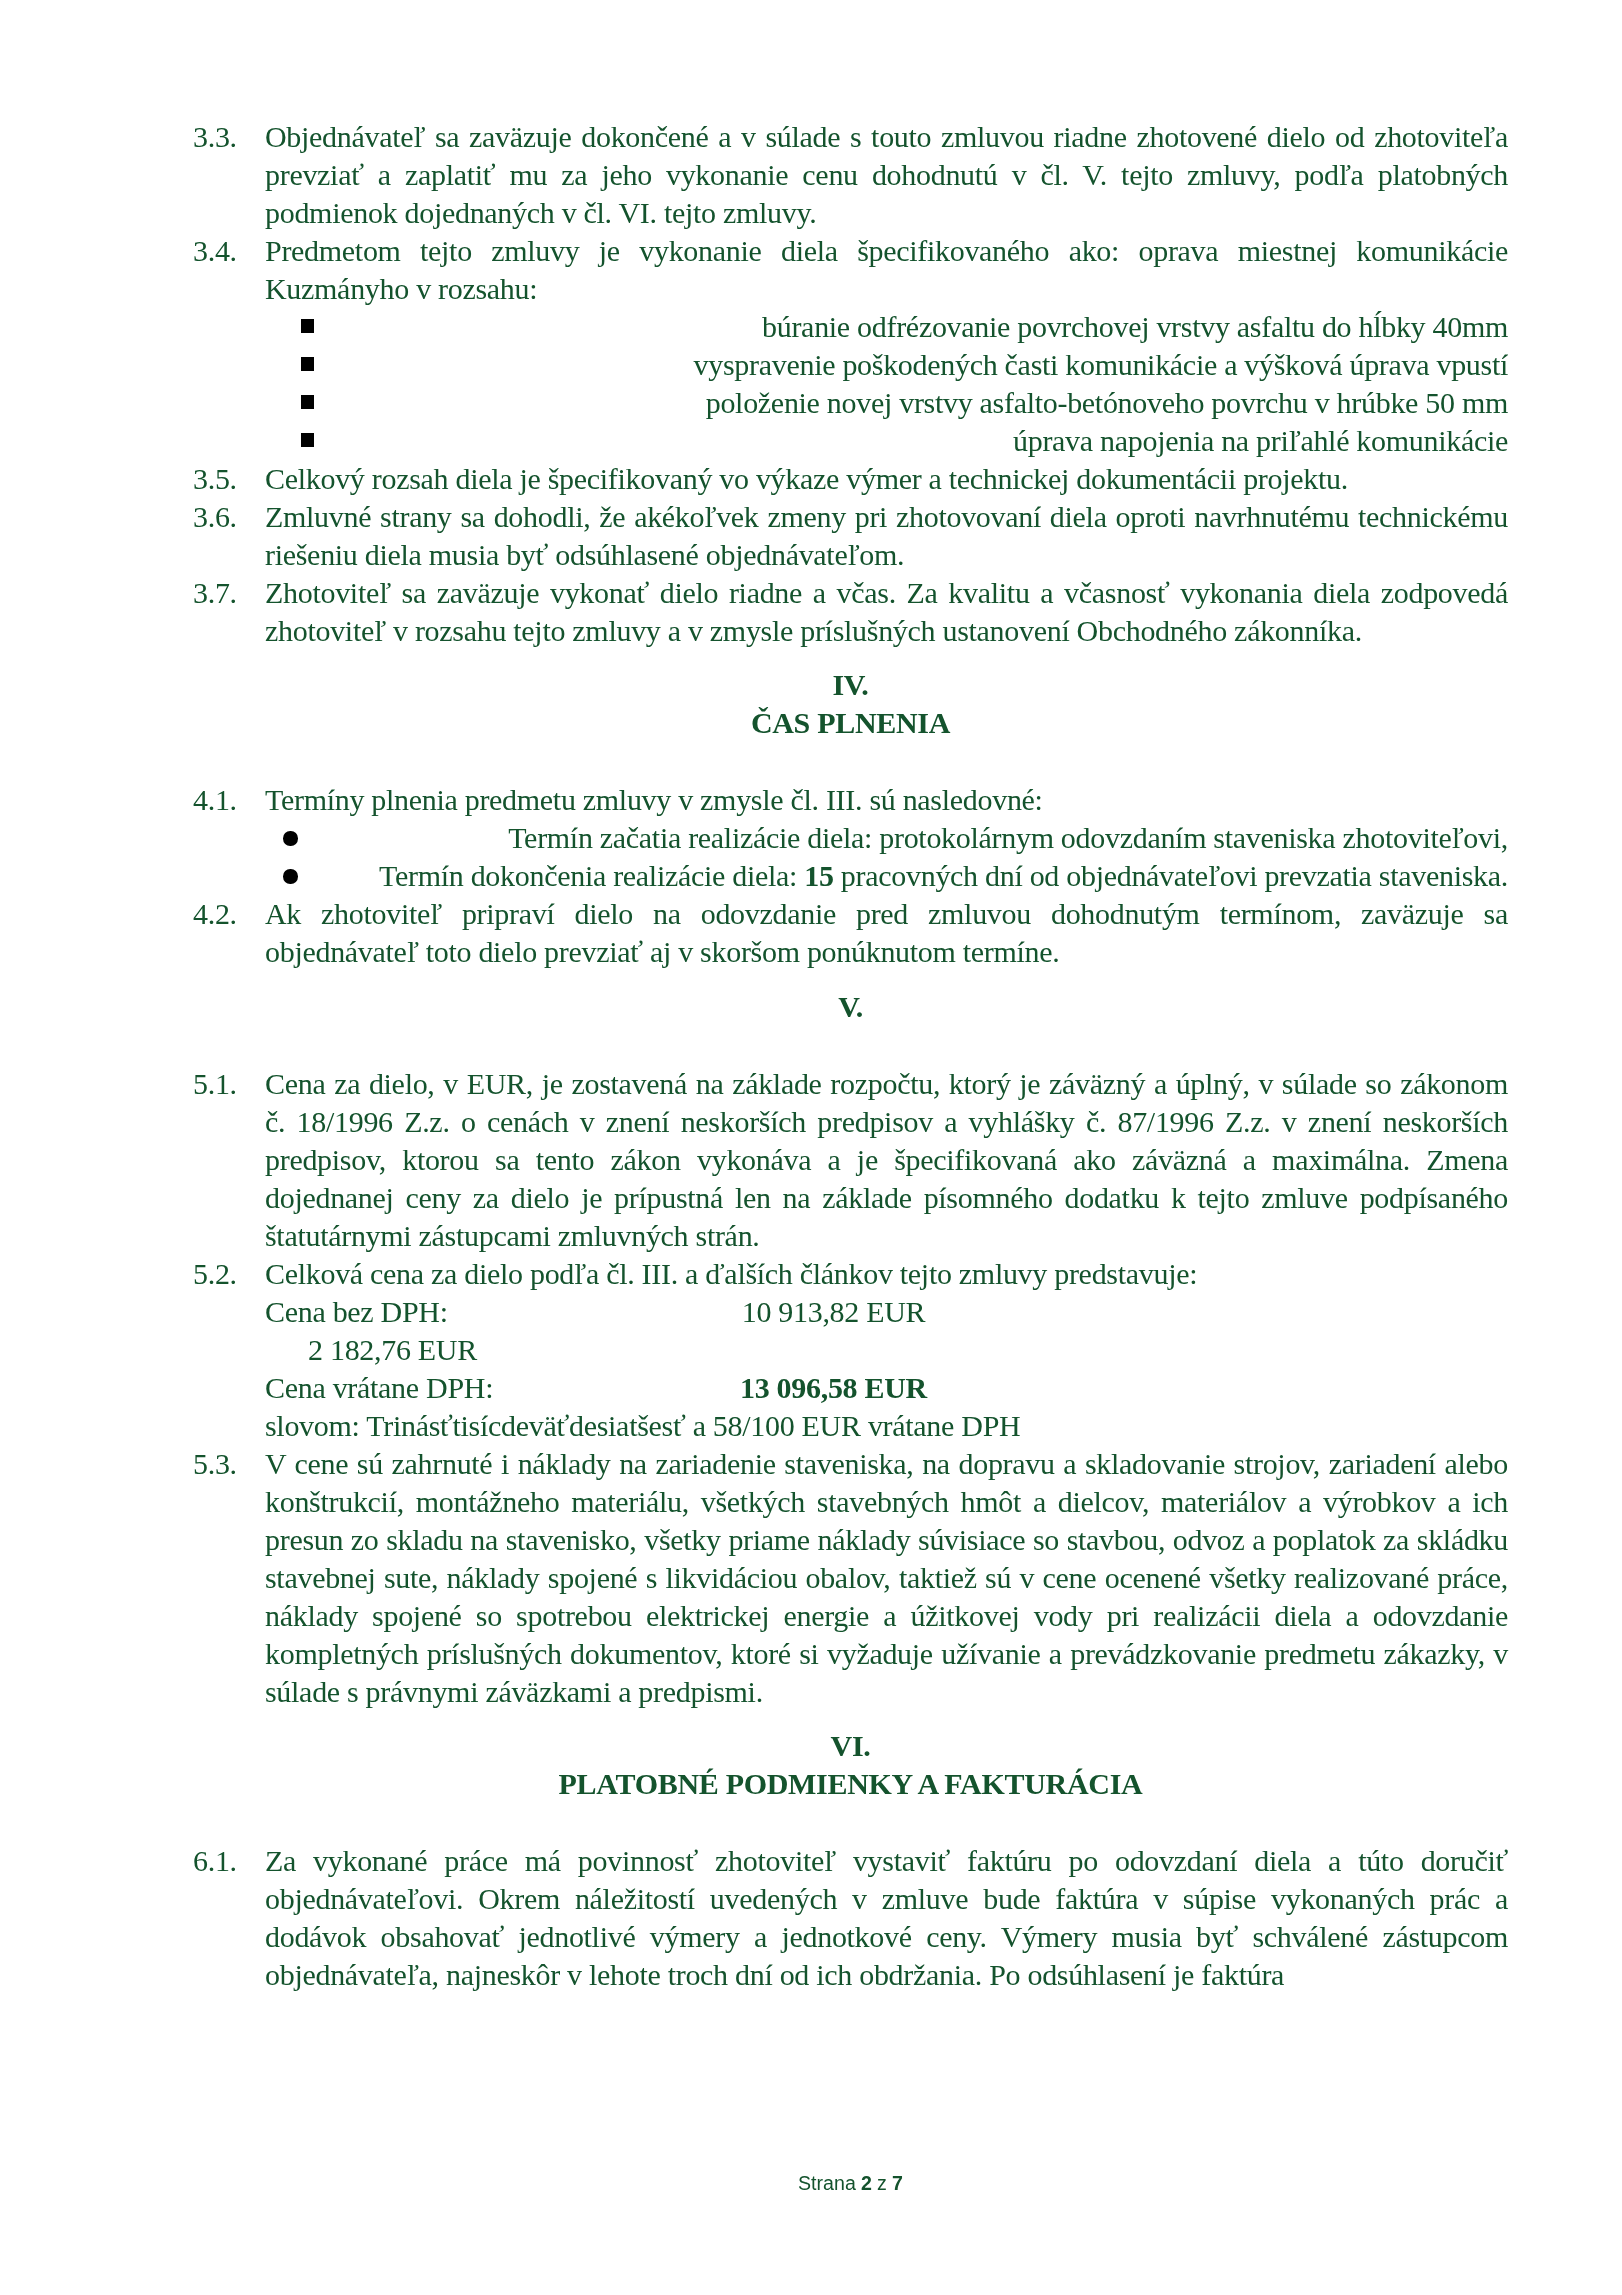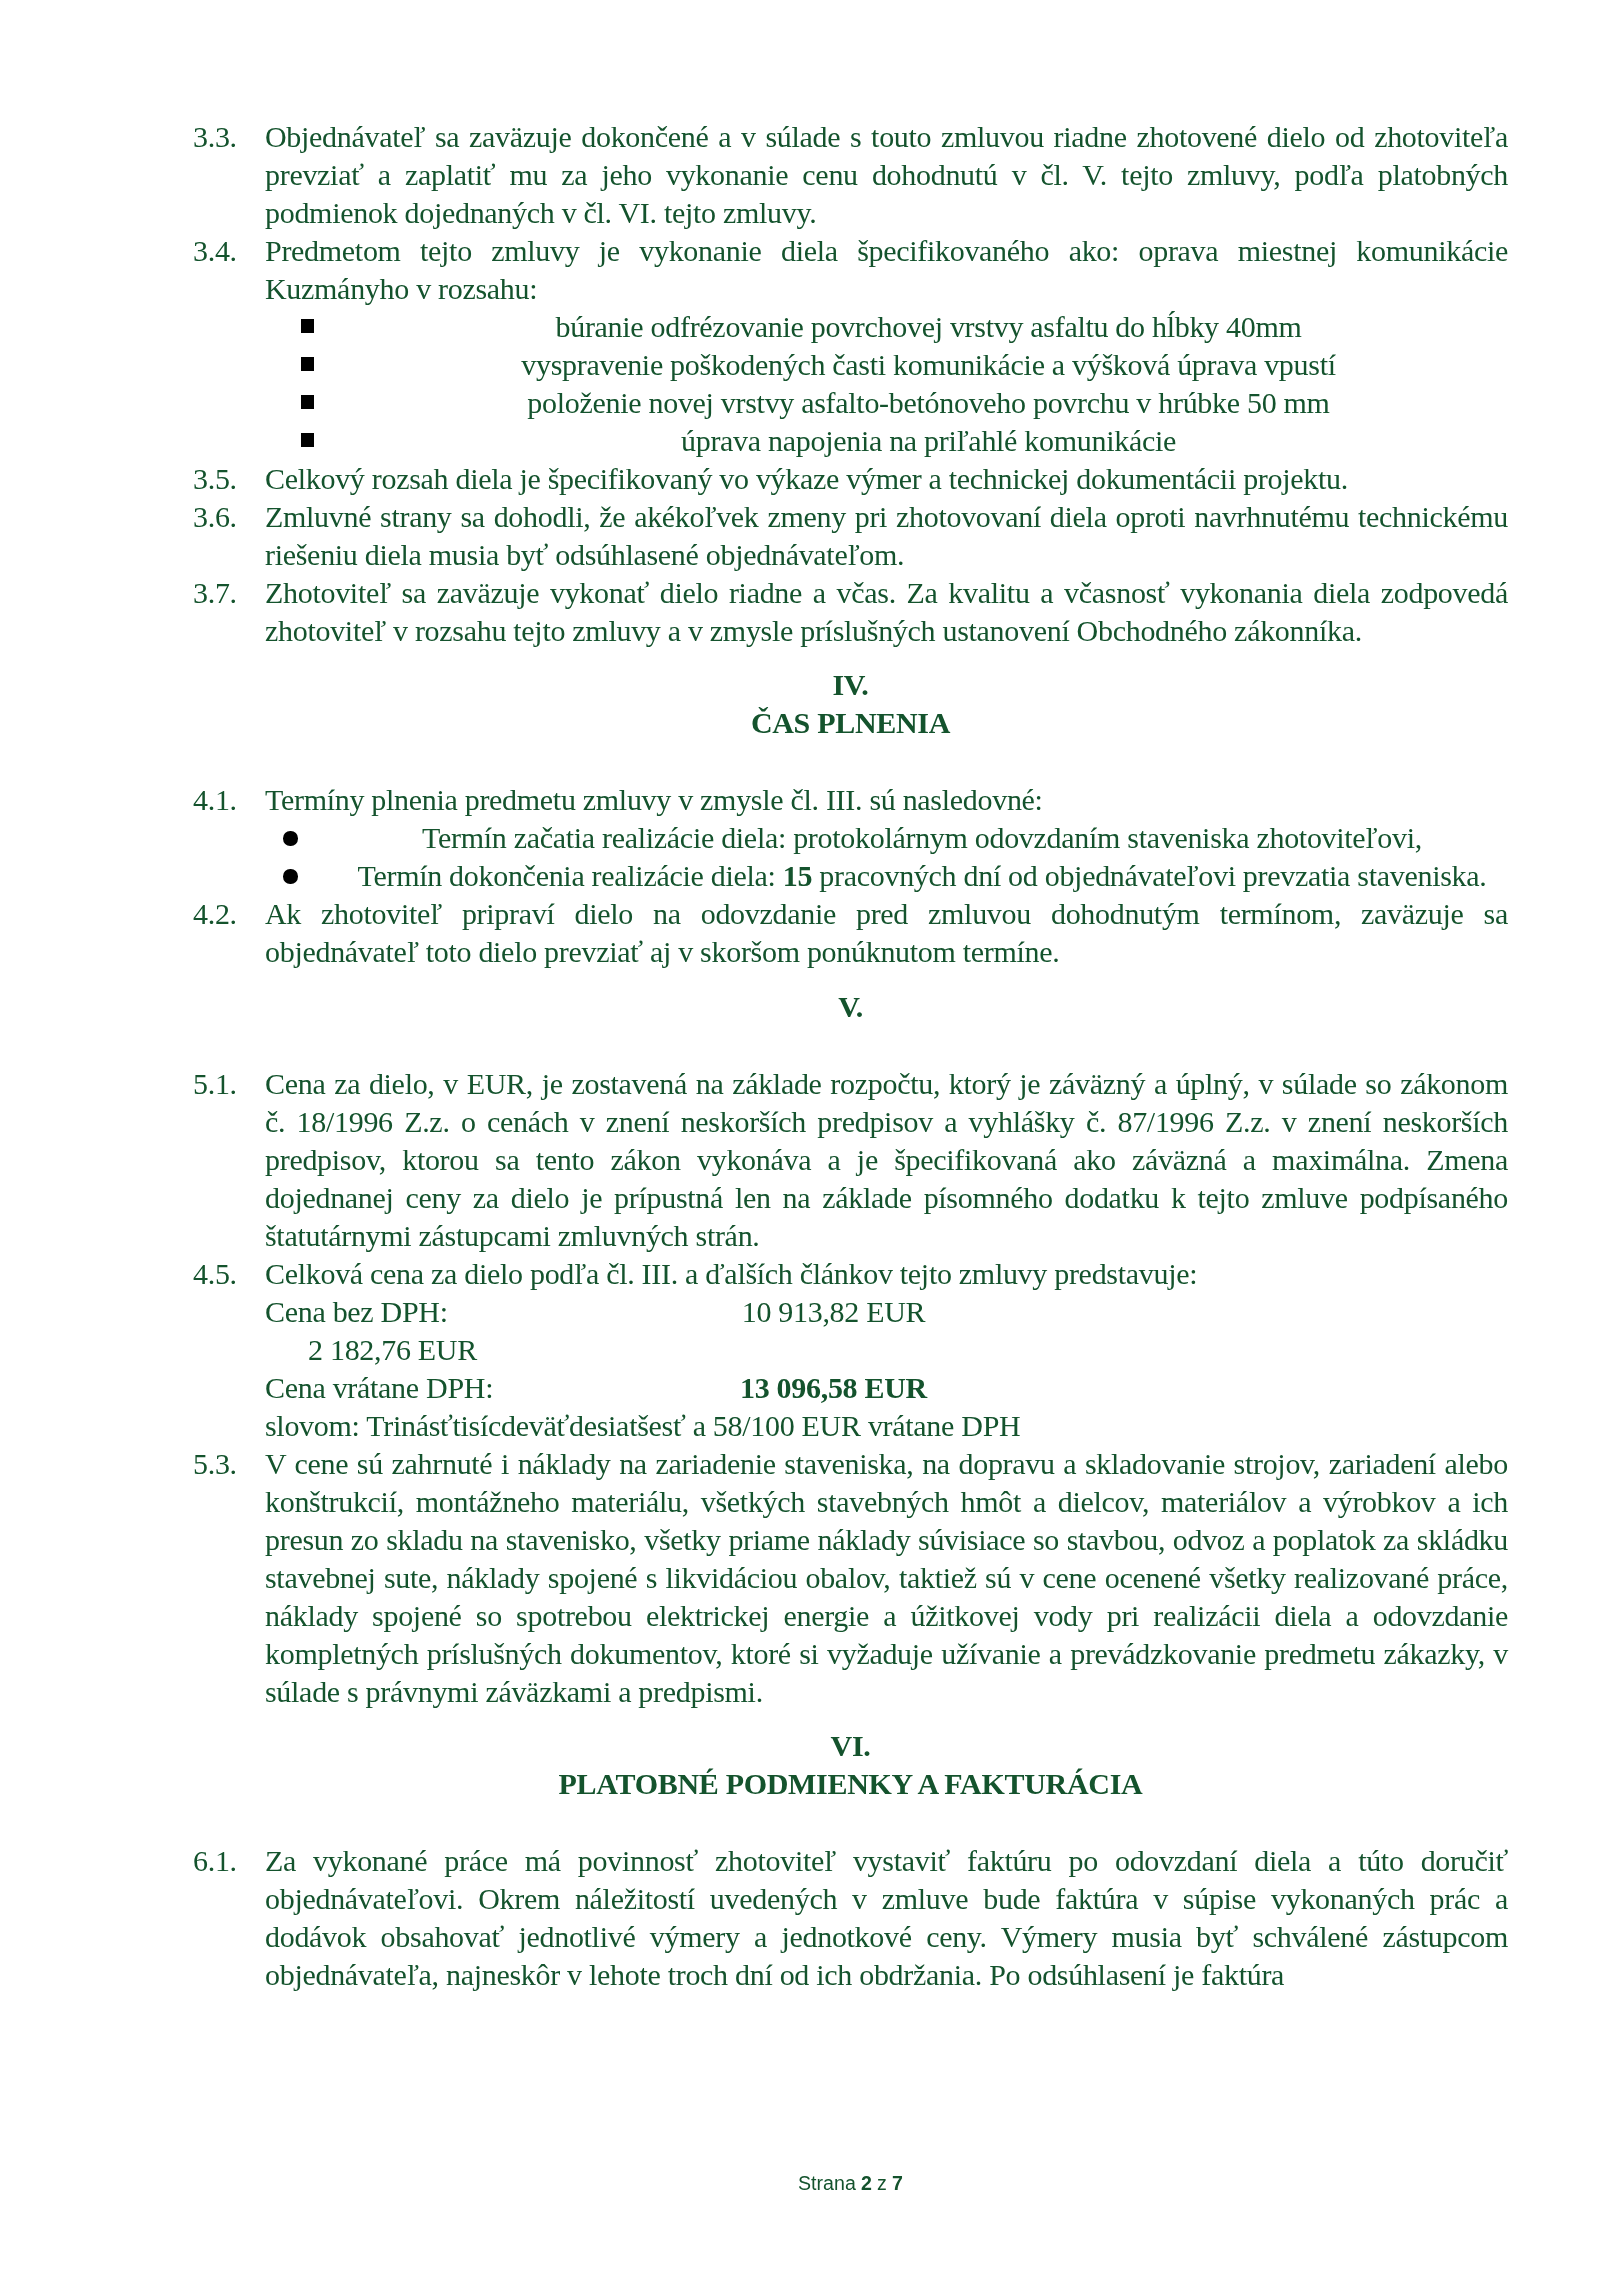--- a/index.html
+++ b/index.html
@@ -32,21 +32,21 @@
   }
   .clause .num {
     position: absolute;
     left: 0;
     top: 0;
   }
   ul.bullet-list {
     list-style: none;
     margin: 0;
     padding: 0;
-    text-align: center;
+    text-align: right;
   }
   ul.bullet-list li {
     position: relative;
     padding-left: 84px;
   }
   ul.square-bullets li::before {
     content: "";
     position: absolute;
     left: 36px;
     top: 11px;
@@ -159,21 +159,21 @@
     <div class="section-heading">
       <div>V.</div>
     </div>
 
     <div class="clause">
       <span class="num">5.1.</span>
       <div>Cena za dielo, v EUR, je zostavená na základe rozpočtu, ktorý je záväzný a úplný, v súlade so zákonom č. 18/1996 Z.z. o cenách v znení neskorších predpisov a vyhlášky č. 87/1996 Z.z. v znení neskorších predpisov, ktorou sa tento zákon vykonáva a je špecifikovaná ako záväzná a maximálna. Zmena dojednanej ceny za dielo je prípustná len na základe písomného dodatku k tejto zmluve podpísaného štatutárnymi zástupcami zmluvných strán.</div>
     </div>
 
     <div class="clause">
-      <span class="num">4.5.</span>
+      <span class="num">5.2.</span>
       <div>Celková cena za dielo podľa čl. III. a ďalších článkov tejto zmluvy predstavuje:</div>
       <div class="price-row">
         <span class="price-label">Cena bez DPH:</span>
         <span class="price-value">10 913,82 EUR</span>
       </div>
       <div class="price-row">
         <span class="price-value">2 182,76 EUR</span>
       </div>
       <div class="price-row">
         <span class="price-label">Cena vrátane DPH:</span>

